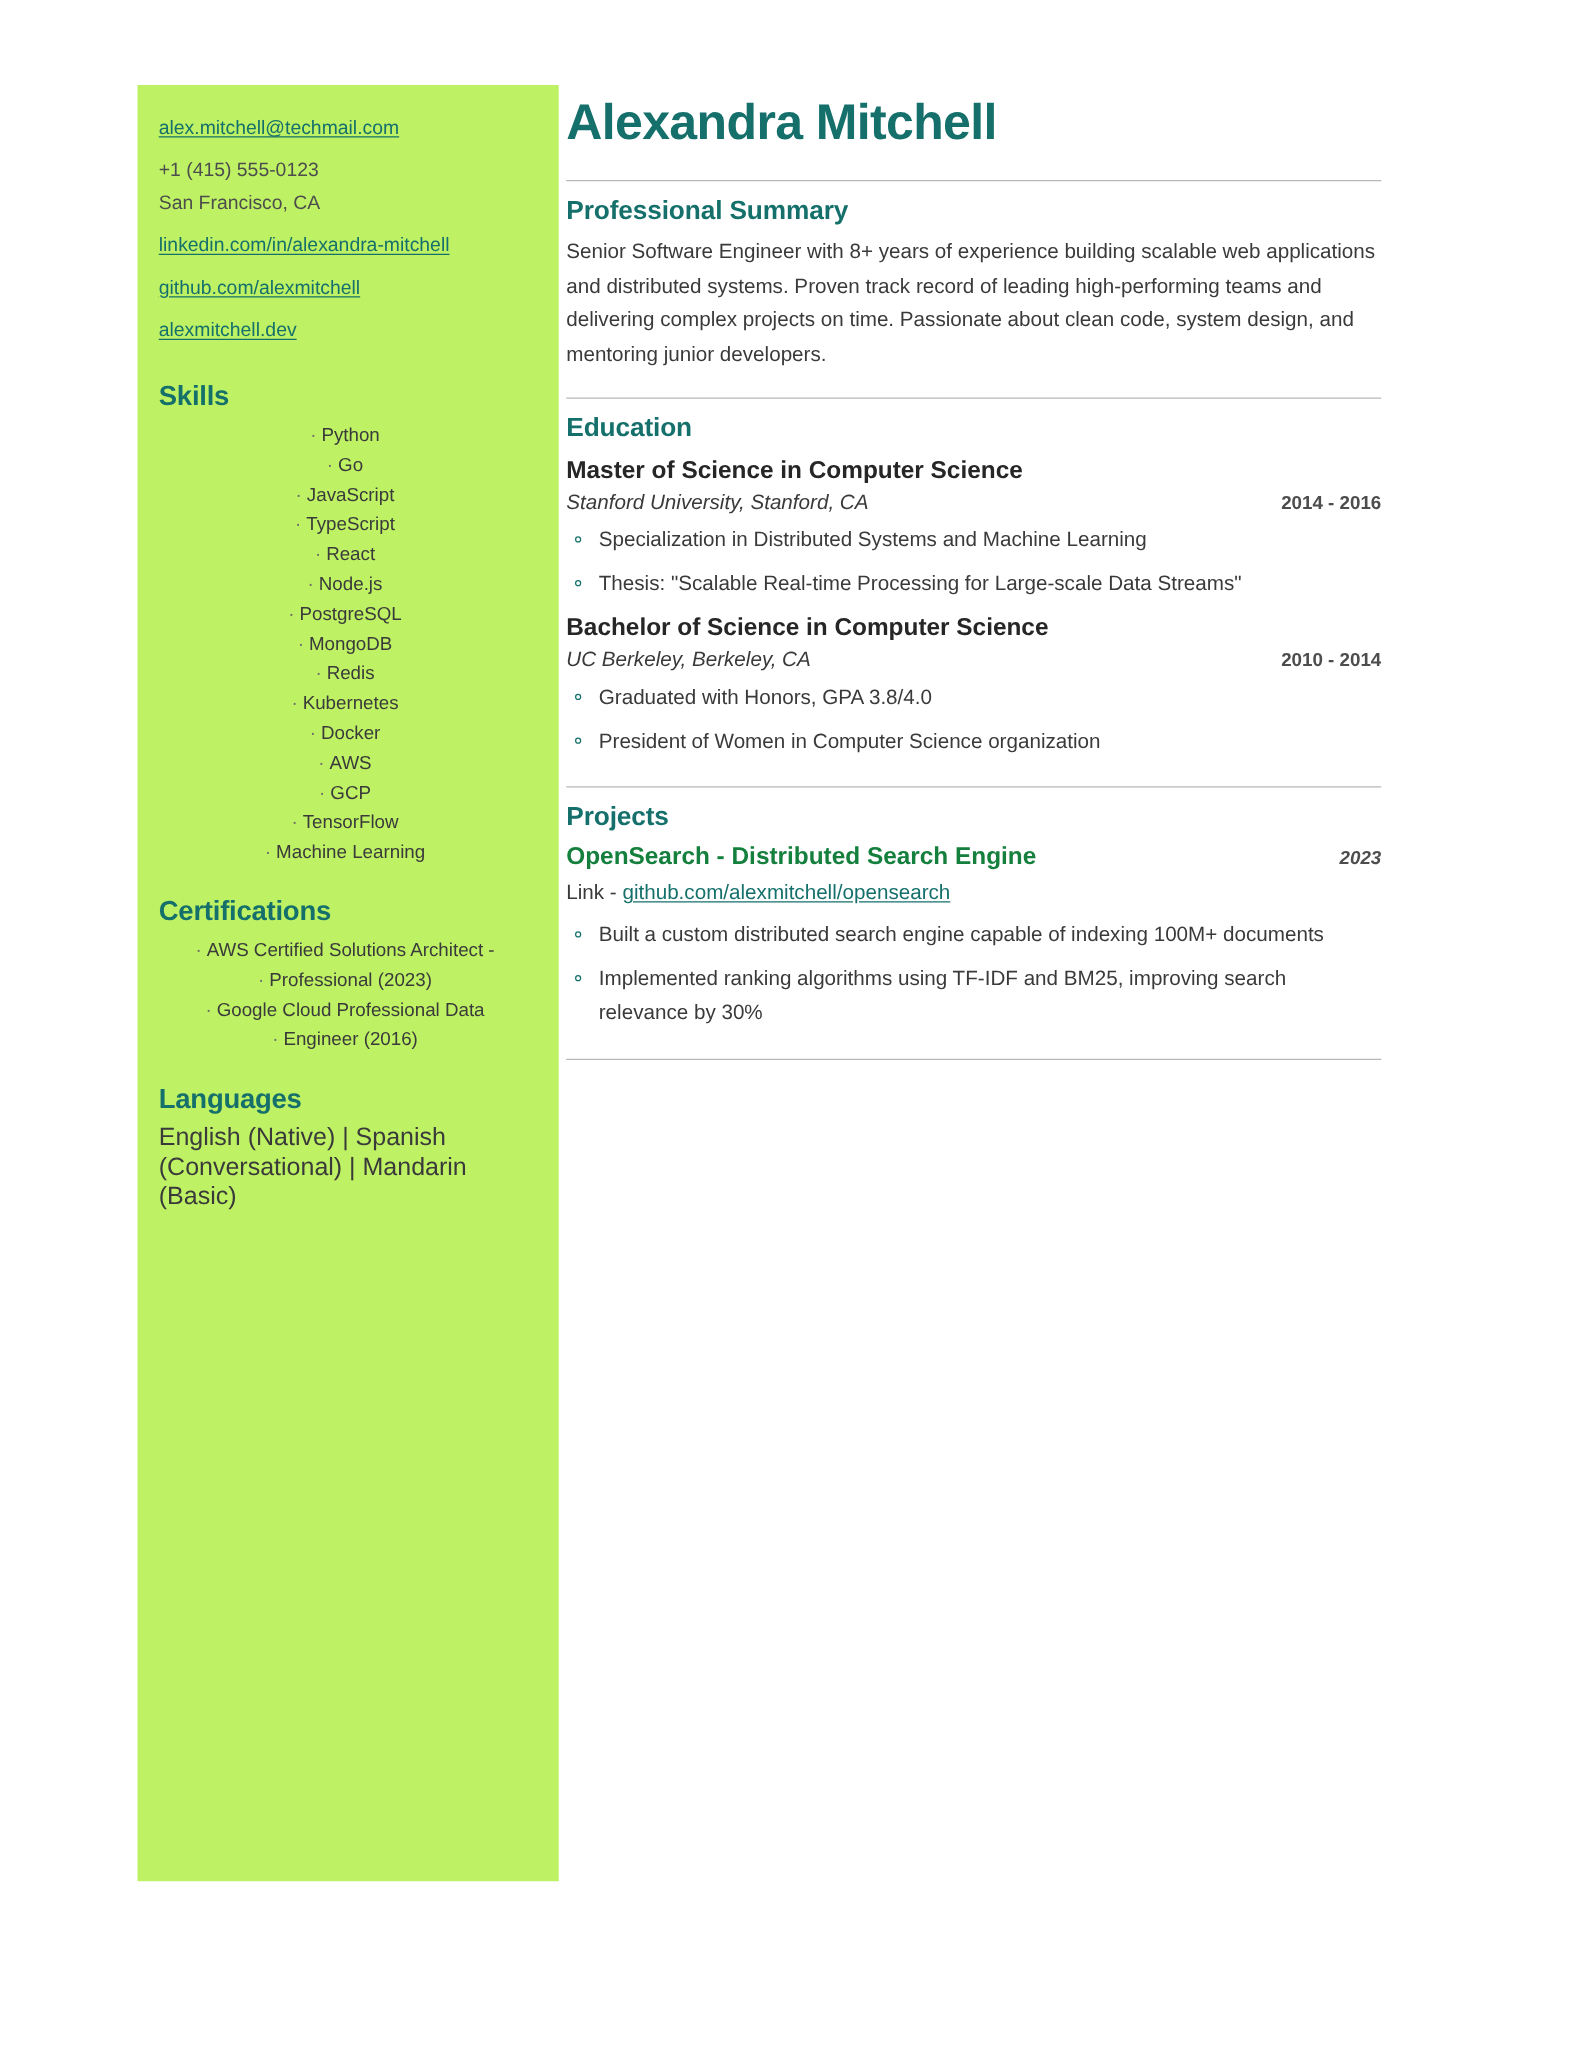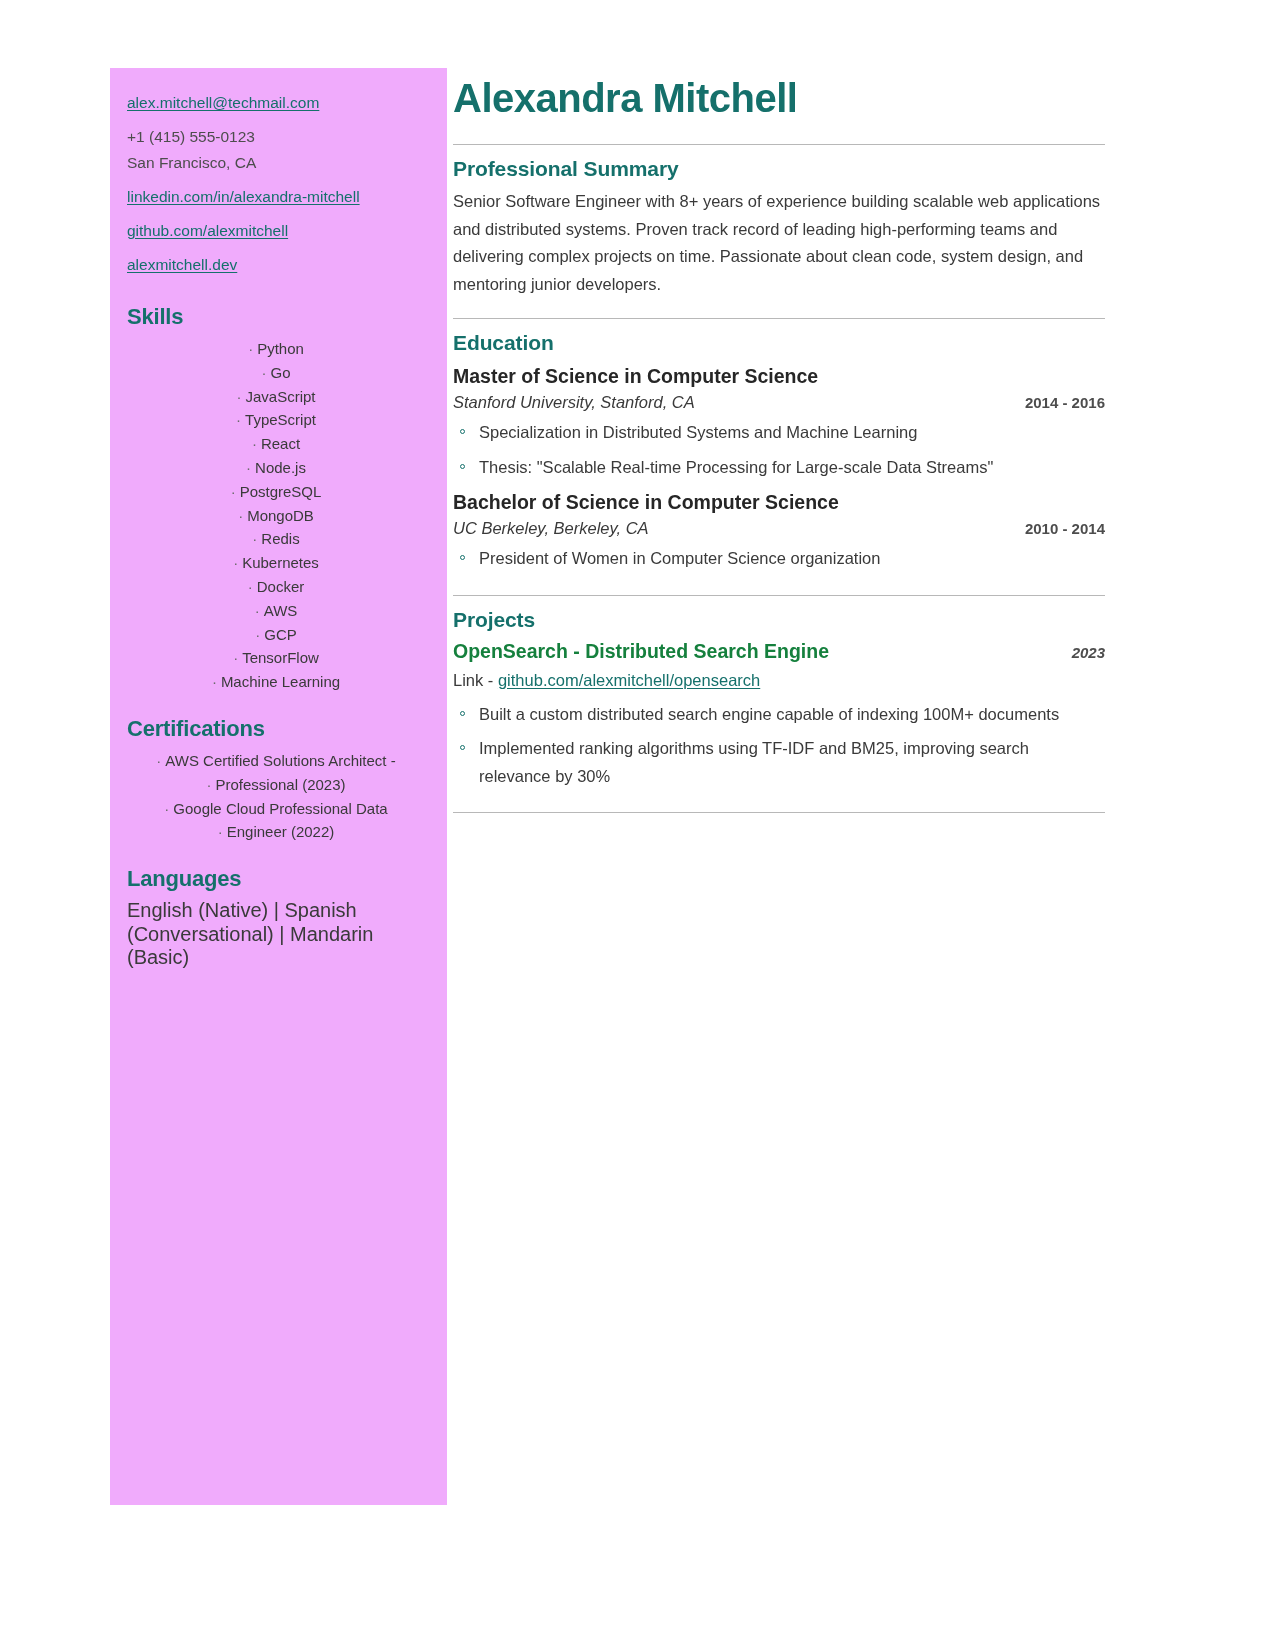--- a/index.html
+++ b/index.html
@@ -23,21 +23,21 @@
     height: 1650px;
   }
 
   
   .sidebar {
     position: absolute;
     left: 110px;
     top: 68px;
     width: 337px;
     height: 1437px;
-    background: #f0abfc;
+    background: #bef264;
     box-sizing: border-box;
     padding: 22px 22px 0 17px;
   }
 
   .contact-list {
     margin: 0;
     padding: 0;
     list-style: none;
   }
   .contact-item {
@@ -243,21 +243,21 @@
         <li><span class="dot">·</span><span>GCP</span></li>
         <li><span class="dot">·</span><span>TensorFlow</span></li>
         <li><span class="dot">·</span><span>Machine Learning</span></li>
       </ul>
 
     <h2 class="side-heading">Certifications</h2>
     <ul class="side-list" id="certifications-list">
         <li><span class="dot">·</span><span>AWS Certified Solutions Architect -</span></li>
         <li><span class="dot">·</span><span>Professional (2023)</span></li>
         <li><span class="dot">·</span><span>Google Cloud Professional Data</span></li>
-        <li><span class="dot">·</span><span>Engineer (2022)</span></li>
+        <li><span class="dot">·</span><span>Engineer (2016)</span></li>
       </ul>
 
     <h2 class="side-heading">Languages</h2>
     <p class="side-para">English (Native) | Spanish (Conversational) | Mandarin (Basic)</p>
 
   </aside>
 
   <main class="main">
 
     <h1 class="name">Alexandra Mitchell</h1>
@@ -285,20 +285,21 @@
               <li>Thesis: "Scalable Real-time Processing for Large-scale Data Streams"</li>
             </ul>
           </div>
           <div class="entry">
             <div class="entry-title">Bachelor of Science in Computer Science</div>
             <div class="entry-row">
               <span class="entry-sub">UC Berkeley, Berkeley, CA</span>
               <span class="entry-date">2010 - 2014</span>
             </div>
             <ul class="bullets">
+              <li>Graduated with Honors, GPA 3.8/4.0</li>
               <li>President of Women in Computer Science organization</li>
             </ul>
           </div>
         </div>
     </section>
 
     <hr class="rule">
 
     <section>
       <h2 class="section-heading">Projects</h2>

